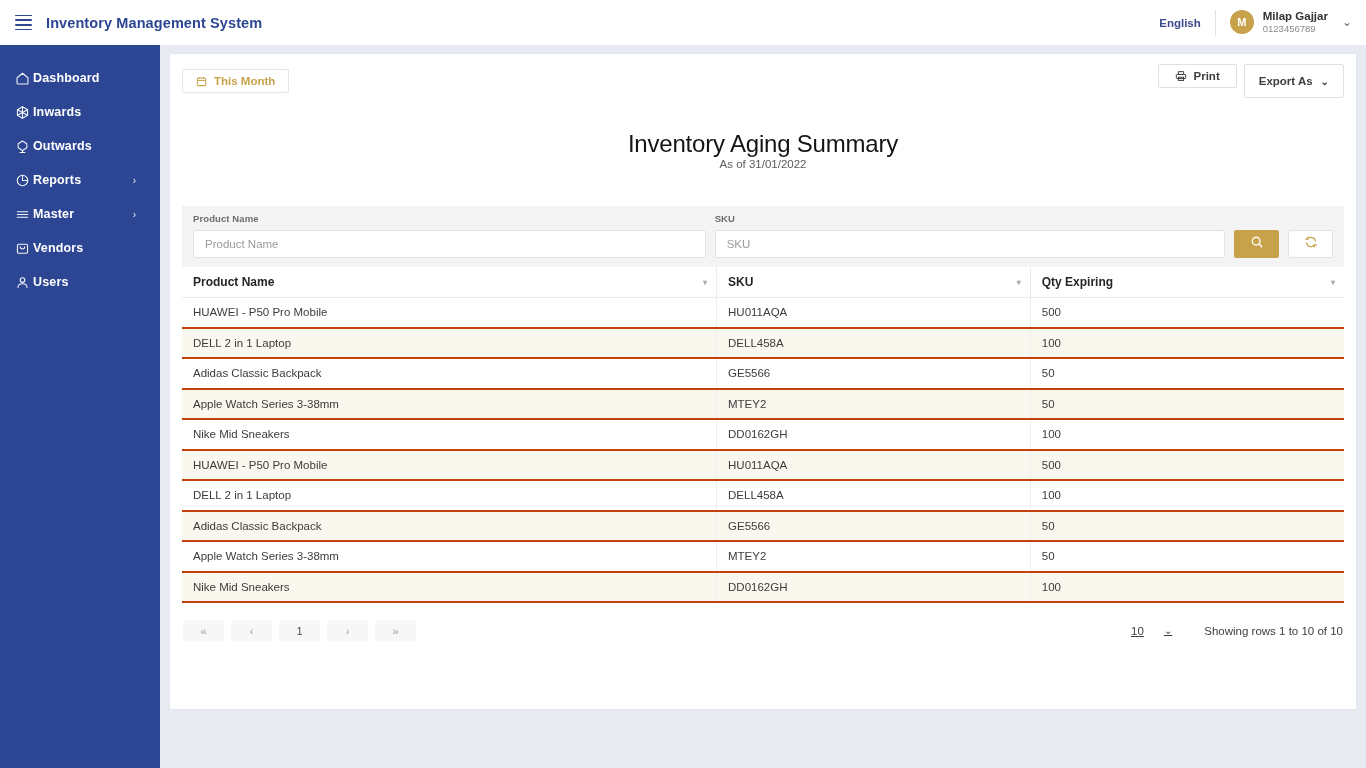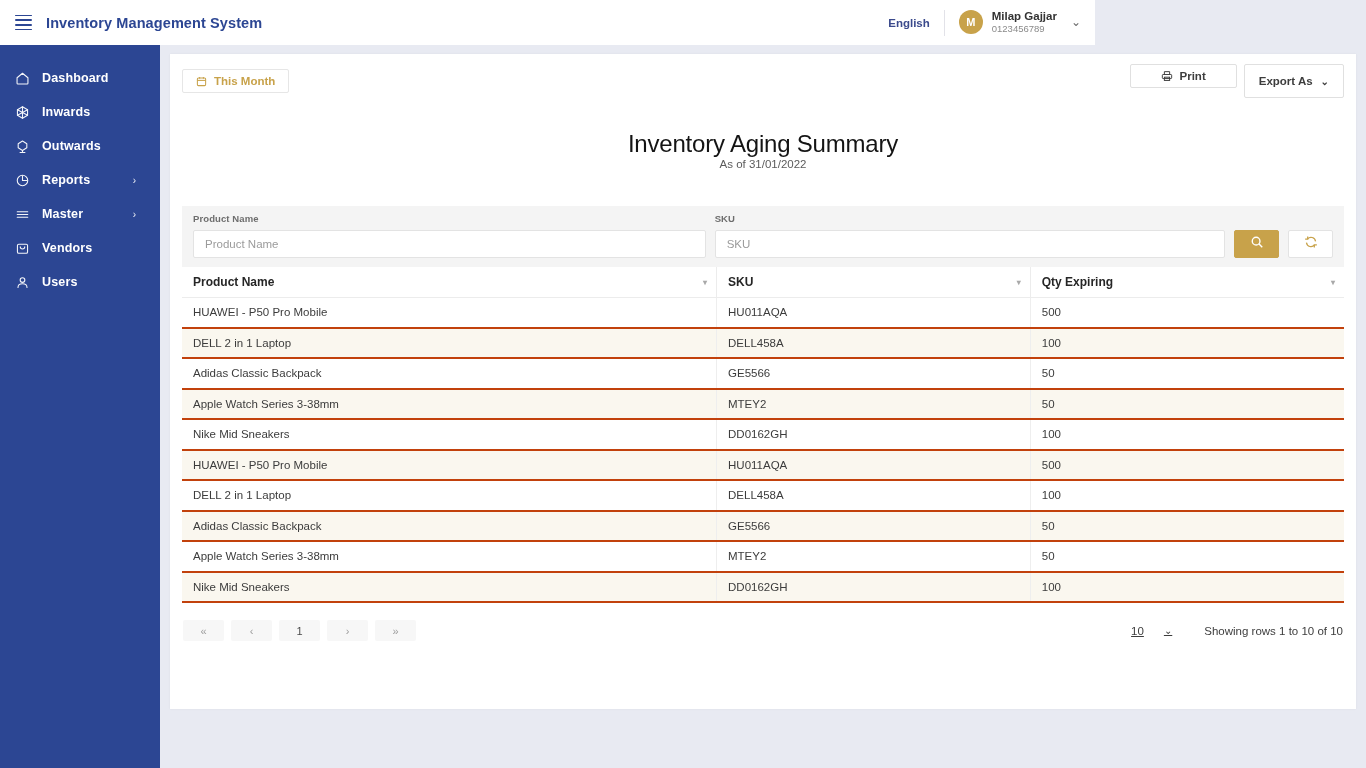--- a/index.html
+++ b/index.html
@@ -6,21 +6,21 @@
   html, body {
     width: 1366px; height: 768px;
     font-family: "Liberation Sans", sans-serif;
     background: #e8eaf2;
     overflow: hidden;
   }
 
   
   .topbar {
     position: absolute; top: 0; left: 0;
-    width: 1095px; height: 45px;
+    width: 1366px; height: 45px;
     background: #ffffff;
     display: flex; align-items: center;
     z-index: 5;
   }
   .hamburger {
     margin-left: 10px; width: 26px; height: 26px;
     display: flex; flex-direction: column; justify-content: center;
     align-items: center; gap: 3px; cursor: pointer;
   }
   .hamburger span { display: block; width: 17px; height: 1.6px; background: #2c4693; border-radius: 1px; }
@@ -62,21 +62,21 @@
     height: 34px; padding-left: 13px;
     color: #ffffff; cursor: pointer; position: relative;
   }
   .nav-icon {
     width: 18px; height: 18px; flex: none;
     display: flex; align-items: center; justify-content: center;
     opacity: .95;
   }
   .nav-icon svg { display: block; }
   .nav-label {
-    margin-left: 11px; font-size: 12.5px; font-weight: bold; letter-spacing: .15px;
+    margin-left: 2px; font-size: 12.5px; font-weight: bold; letter-spacing: .15px;
   }
   .nav-arrow {
     position: absolute; right: 24px; font-size: 10px; color: #fff; opacity: .9;
   }
 
   
   .content {
     position: absolute; top: 45px; left: 160px;
     width: 1206px; height: 723px;
     background: #e8eaf2;
@@ -94,21 +94,21 @@
   .toolbar { display: flex; align-items: center; height: 26px; }
   .btn {
     display: inline-flex; align-items: center; justify-content: flex-start;
     height: 24px; border: 1px solid #e0e0e0; background: #fff;
     font-size: 11.5px; font-weight: bold; cursor: pointer;
     padding: 0 12px; border-radius: 2px; white-space: nowrap;
   }
   .btn-month { color: #c8a24a; border-color: #e6e6e6; padding: 0 13px; }
   .btn-month .ic { margin-right: 7px; display: flex; }
   .toolbar-right { margin-left: auto; display: flex; gap: 7px; }
-  .btn-print { color: #3d3d3d; padding: 0 30px; margin-left: 31px; }
+  .btn-print { color: #3d3d3d; padding: 0 16px; margin-left: 31px; }
   .btn-print .ic { margin-right: 7px; display: flex; }
   .btn-export { color: #3d3d3d; padding: 16px 14px; }
   .btn-export .cv { margin-left: 8px; font-size: 10px; }
 
   
   .report-title {
     text-align: center; margin-top: 36px;
     font-size: 24px; color: #141414; font-weight: normal;
     letter-spacing: -.2px;
   }

